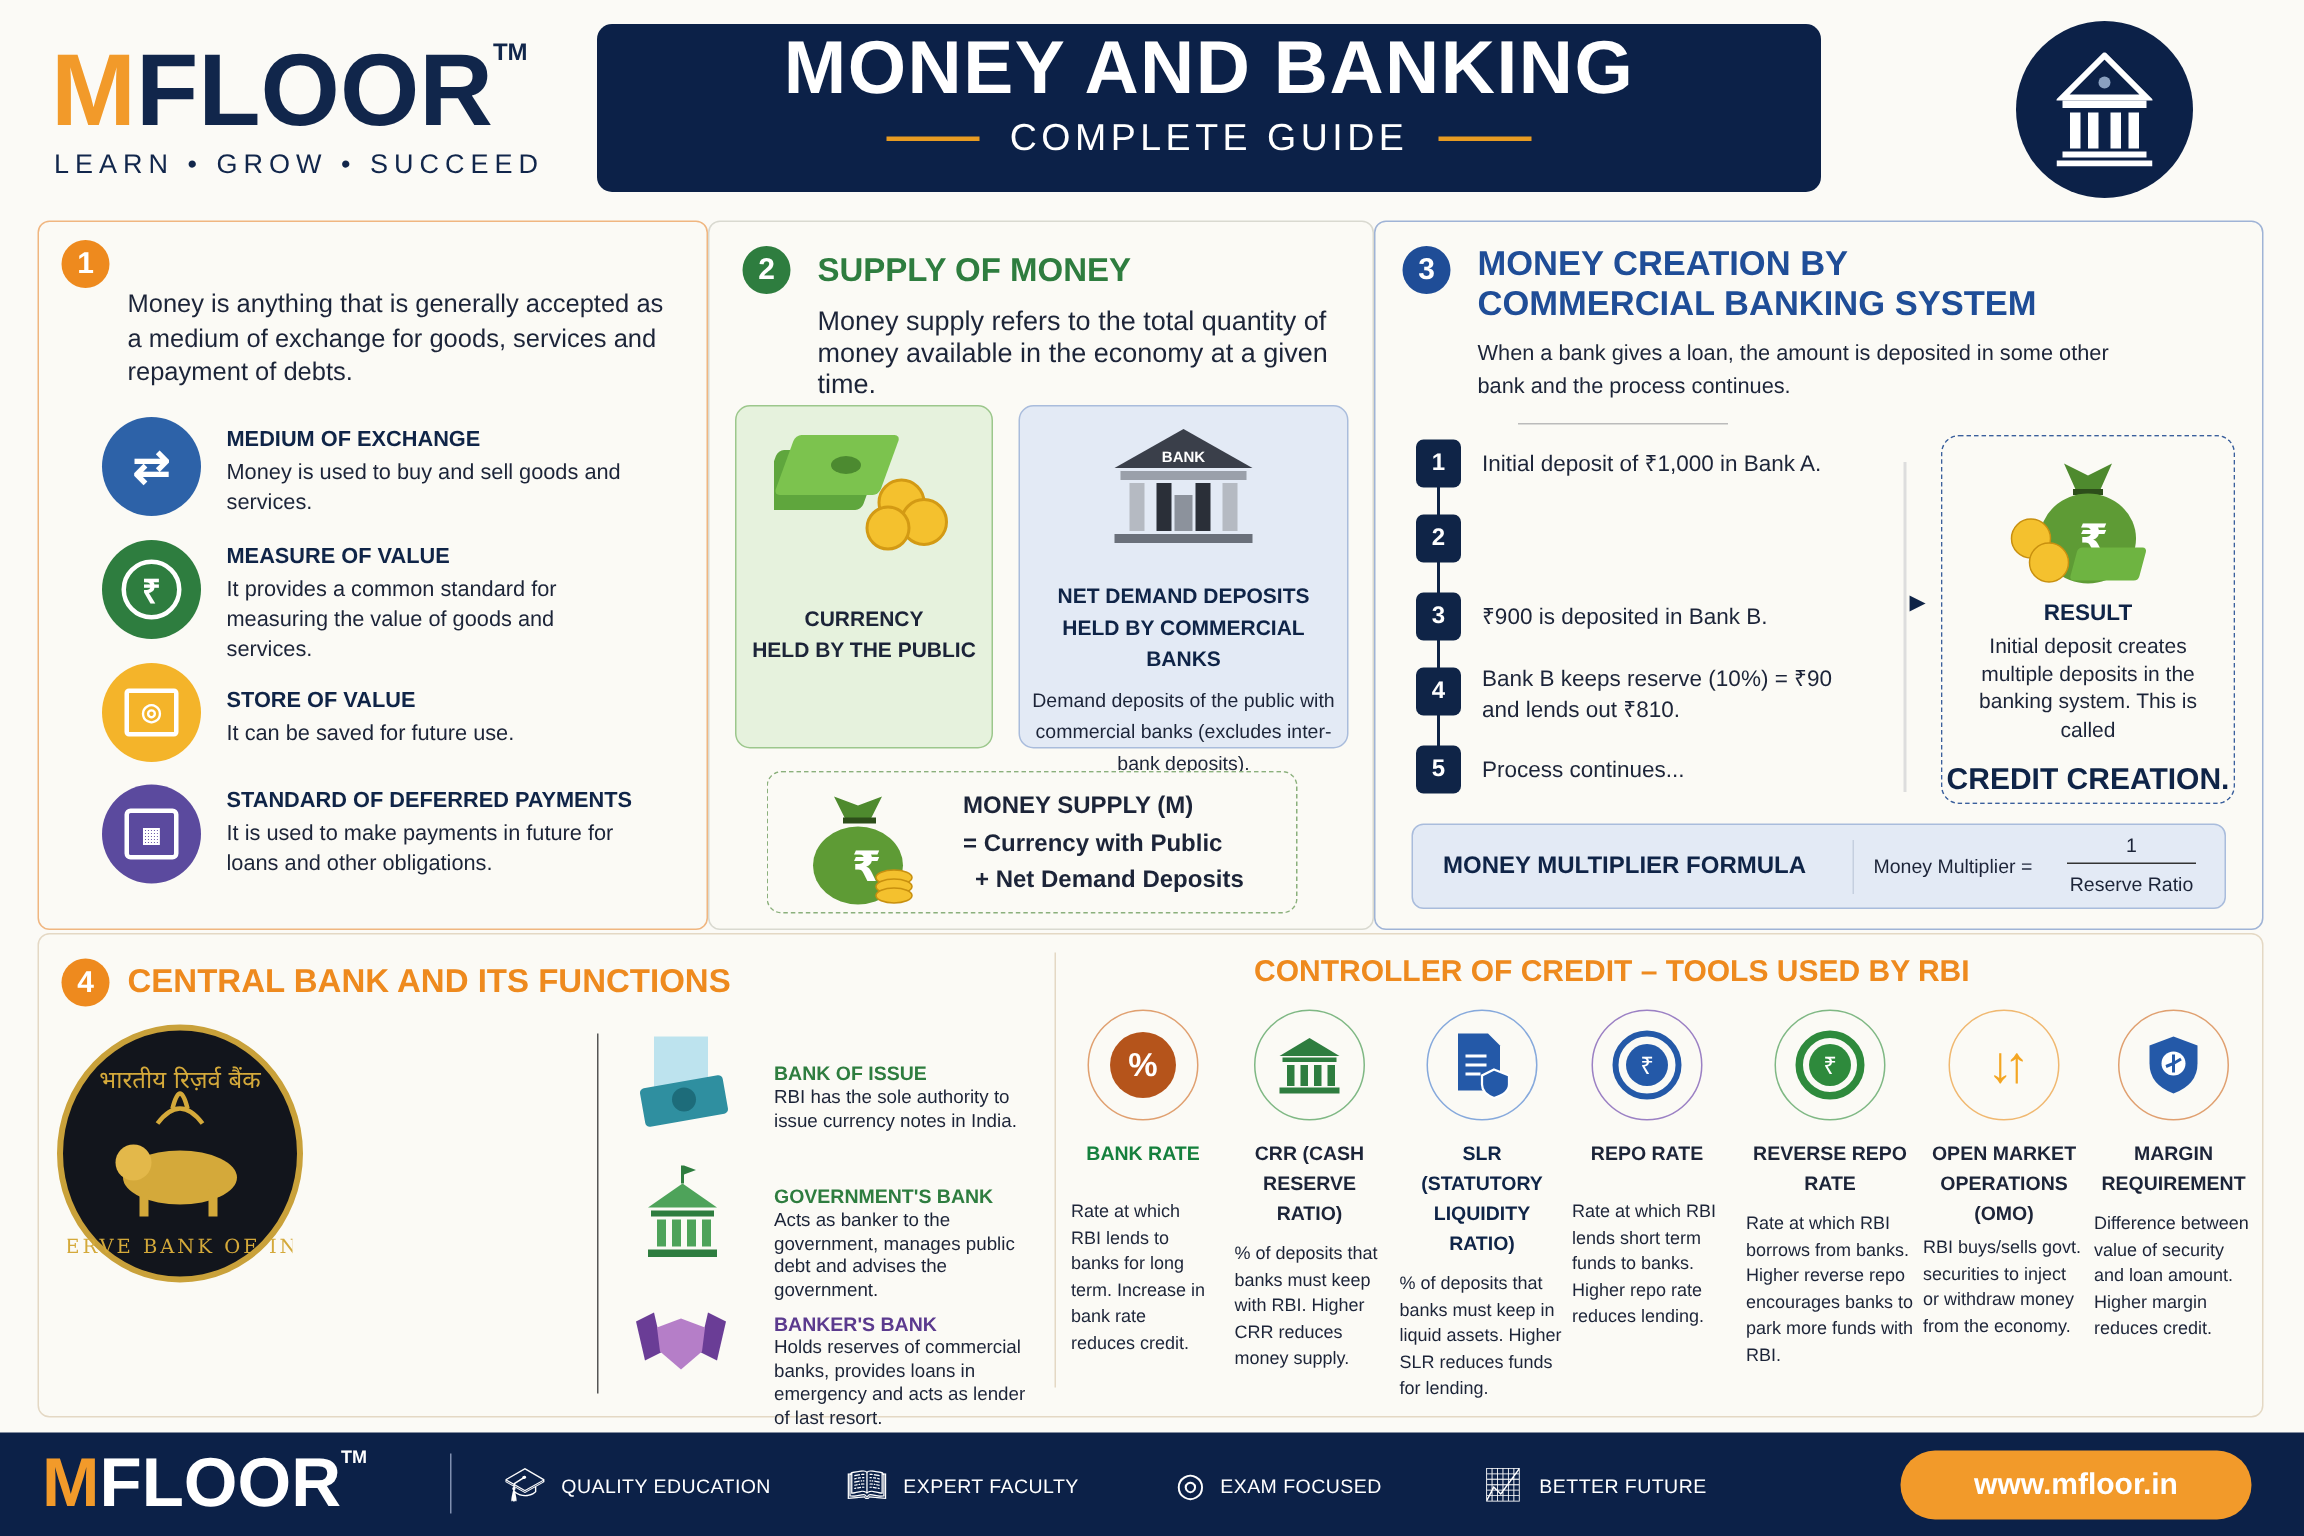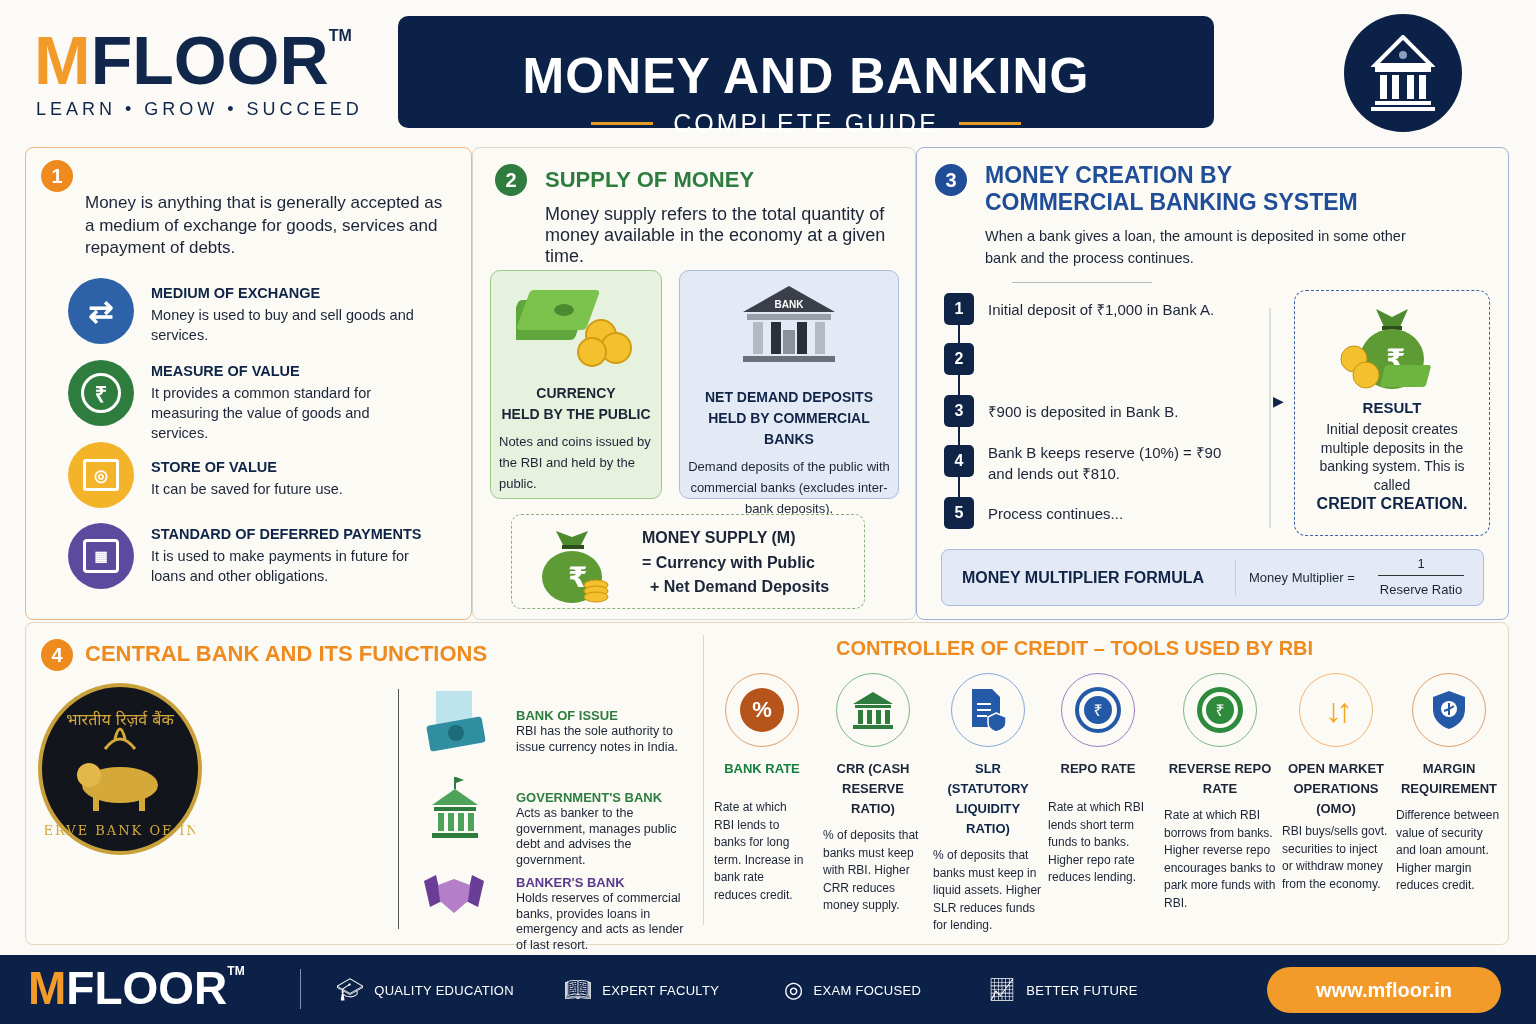--- a/index.html
+++ b/index.html
@@ -9,21 +9,21 @@
 .orange{color:#ee8a1e}
 .green{color:#2e7d3f}
 .blue{color:#1f4d97}
 
 .logo{left:34px;top:26px;font-size:68px;font-weight:bold;letter-spacing:0px;line-height:1}
 .logo .m{color:#f29a2a}
 .logo .rest{color:#11264b}
 .logo .tm{font-size:16px;vertical-align:top;color:#11264b;position:relative;top:2px}
 .tagline{left:36px;top:99px;font-size:18px;letter-spacing:4px;color:#11264b}
 .titlebox{left:398px;top:16px;width:816px;height:112px;background:#0c2148;border-radius:10px;color:#fff;text-align:center}
-.titlebox h1{font-size:50px;margin-top:31px;letter-spacing:1px;font-weight:bold}
+.titlebox h1{font-size:50px;margin-top:0;letter-spacing:1px;font-weight:bold}
 .titlebox .sub{font-size:25px;letter-spacing:3px;margin-top:4px;display:flex;align-items:center;justify-content:center;gap:20px}
 .titlebox .bar{width:62px;height:3px;background:#e79b22;display:inline-block}
 .bankcircle{left:1344px;top:14px;width:118px;height:118px;border-radius:50%;background:#0c2148;display:flex;align-items:center;justify-content:center}
 
 .panel{border:1.5px solid;border-radius:8px;background:#fbfaf5}
 .num{width:32px;height:32px;border-radius:50%;color:#fff;font-weight:bold;font-size:20px;display:flex;align-items:center;justify-content:center}
 .sechead{font-weight:bold;font-size:21px}
 .icon-c{width:66px;height:66px;border-radius:50%;display:flex;align-items:center;justify-content:center;color:#fff;font-size:30px;font-weight:bold}
 .fn-title{font-weight:bold;font-size:14.5px;color:#0f2447}
 .fn-desc{font-size:14.5px;line-height:20px;color:#1c2438}
@@ -100,23 +100,22 @@
     <div style="height:92px;display:flex;align-items:center;justify-content:center;font-size:60px">
       <svg width="120" height="90" viewBox="0 0 120 90">
           <rect x="10" y="20" width="70" height="40" rx="4" fill="#5fa63d" transform="skewX(-20)"></rect>
           <rect x="18" y="10" width="70" height="40" rx="4" fill="#7cc34e" transform="skewX(-20)"></rect>
           <ellipse cx="48" cy="30" rx="10" ry="6" fill="#4c8a30"></ellipse>
           <circle cx="85" cy="55" r="15" fill="#f4c12e" stroke="#d39a14" stroke-width="2"></circle>
           <circle cx="100" cy="68" r="15" fill="#f4c12e" stroke="#d39a14" stroke-width="2"></circle>
           <circle cx="76" cy="72" r="14" fill="#f4c12e" stroke="#d39a14" stroke-width="2"></circle>
         </svg>
     </div>
-    <div style="font-weight:bold;font-size:14px;line-height:21px;margin-top:12px">CURRENCY</div>
+    <div style="font-weight:bold;font-size:14px;line-height:21px;margin-top:31px">CURRENCY</div>
     <div style="font-weight:bold;font-size:14px;line-height:21px">HELD BY THE PUBLIC</div>
-    <div style="font-size:13px;line-height:21px;text-align:left;margin-top:6px">Notes and coins issued by the RBI and held by the public.</div>
   </div>
 
   <div class="abs box" style="left:206px;top:122px;width:220px;height:229px;background:#e3eaf5;border:1.5px solid #a9bcdc">
     <div style="height:92px;display:flex;align-items:center;justify-content:center">
       <svg width="104" height="86" viewBox="0 0 104 86">
           <polygon points="52,4 6,30 98,30" fill="#3a3f4a"></polygon>
           <text x="52" y="26" text-anchor="middle" font-size="10" font-weight="bold" fill="#fff" font-family="Liberation Sans, sans-serif">BANK</text>
           <rect x="10" y="32" width="84" height="6" fill="#9aa0aa"></rect>
           <rect x="16" y="40" width="10" height="32" fill="#b5bac2"></rect>
           <rect x="34" y="40" width="10" height="32" fill="#2a2f38"></rect>
@@ -176,21 +175,21 @@
           <rect x="50" y="23" width="20" height="4" fill="#2d4e1a"></rect>
           <ellipse cx="60" cy="56" rx="32" ry="30" fill="#5e9b35"></ellipse>
           <text x="54" y="66" font-size="28" fill="#fff" font-weight="bold" font-family="DejaVu Sans, sans-serif">₹</text>
           <circle cx="22" cy="56" r="13" fill="#f4c12e" stroke="#c8900f"></circle>
           <circle cx="34" cy="72" r="13" fill="#f4c12e" stroke="#c8900f"></circle>
           <rect x="70" y="62" width="46" height="22" rx="3" fill="#6eb441" transform="skewX(-15)"></rect>
         </svg>
     </div>
     <div style="font-weight:bold;font-size:15px;color:#0f2447">RESULT</div>
     <div style="font-size:14px;line-height:18.5px;padding:4px 14px 0">Initial deposit creates multiple deposits in the banking system. This is called</div>
-    <div style="font-weight:bold;font-size:16px;color:#0f2447;margin-top:1px">CREDIT CREATION.</div>
+    <div style="font-weight:bold;font-size:20px;color:#0f2447;margin-top:14px">CREDIT CREATION.</div>
   </div>
 
   <div class="abs" style="left:24px;top:401px;width:543px;height:57px;background:#e3eaf5;border:1.5px solid #a9bcdc;border-radius:8px">
     <div class="abs" style="left:20px;top:19px;font-weight:bold;font-size:16px;color:#0f2447">MONEY MULTIPLIER FORMULA</div>
     <div class="abs" style="left:293px;top:10px;width:1px;height:36px;background:#c5cfdf"></div>
     <div class="abs" style="left:307px;top:20px;font-size:13px">Money Multiplier =</div>
     <div class="abs" style="left:436px;top:6px;width:86px;text-align:center;font-size:13px;border-bottom:1px solid #333;padding-bottom:4px">1</div>
     <div class="abs" style="left:430px;top:32px;width:98px;text-align:center;font-size:13px">Reserve Ratio</div>
   </div>
 </div>

